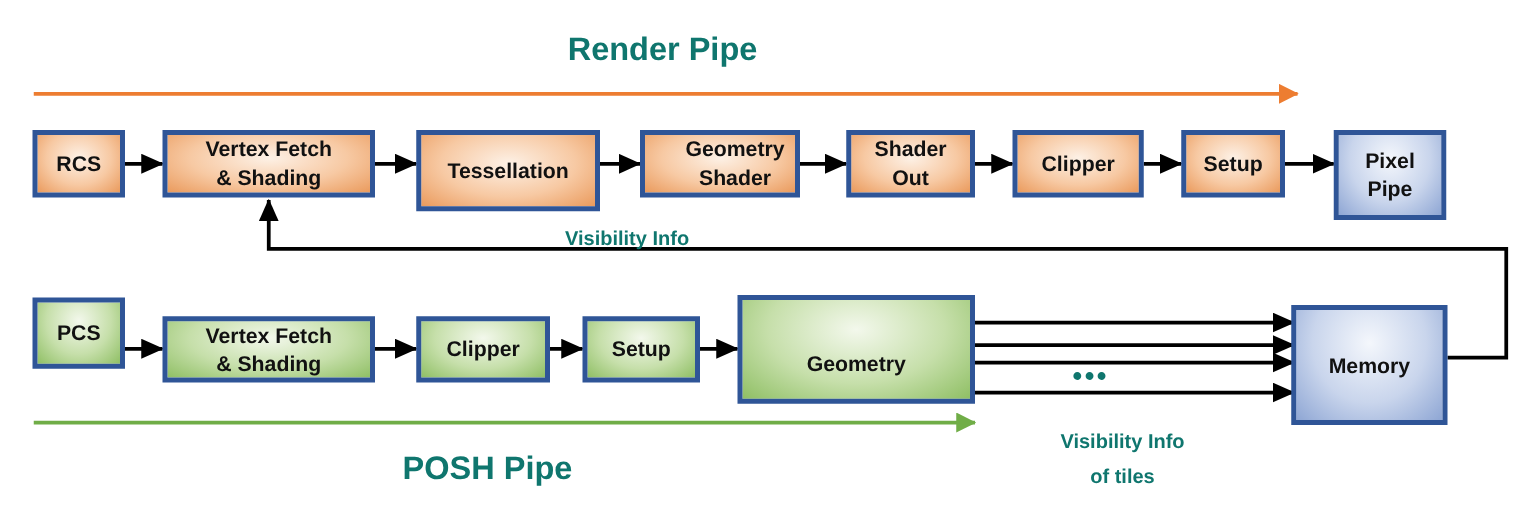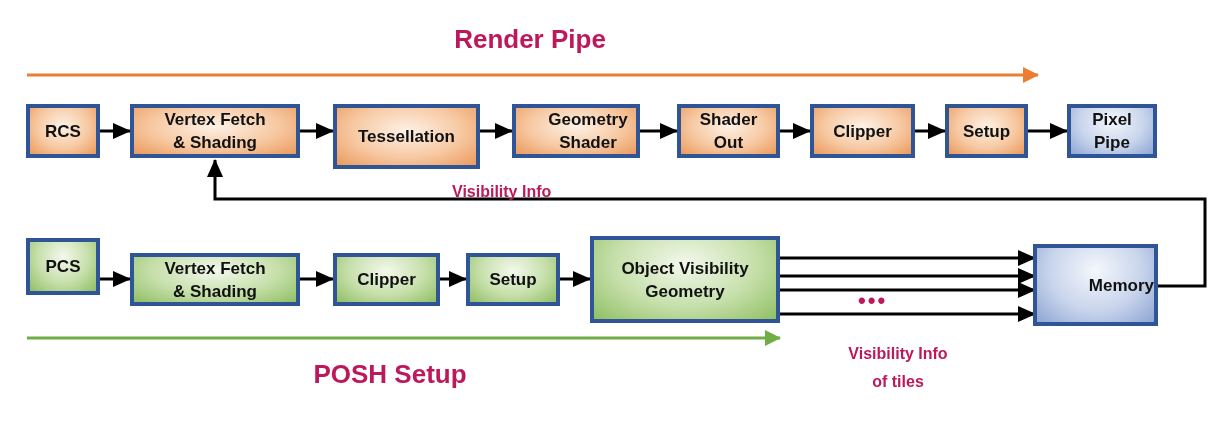--- a/index.html
+++ b/index.html
@@ -5,21 +5,21 @@
   html, body { margin:0; padding:0; background:#ffffff; }
   body { width:1231px; height:425px; position:relative; overflow:hidden;
          font-family: "Liberation Sans", "DejaVu Sans", sans-serif; }
   svg.wires { position:absolute; left:0; top:0; }
   .box { position:absolute; box-sizing:border-box; border:4px solid #2f5597;
          display:flex; align-items:center; justify-content:center; text-align:center;
          font-weight:bold; font-size:17px; line-height:23px; color:#111; }
   .orange { background: radial-gradient(ellipse at 50% 40%, #fdf1e6 0%, #f7c9a3 55%, #ea9a5c 100%); }
   .green  { background: radial-gradient(ellipse at 50% 30%, #f3f8ec 0%, #c6dfaa 55%, #8fbf64 100%); }
   .blue   { background: radial-gradient(ellipse at 50% 30%, #f4f7fc 0%, #c9d5ec 55%, #8ea6d4 100%); }
-  .lbl { position:absolute; font-weight:bold; color:#be185d; text-align:center; white-space:nowrap; }
+  .lbl { position:absolute; font-weight:bold; color:#0f766e; text-align:center; white-space:nowrap; }
   .title { font-size:26px; }
   .sub { font-size:16px; line-height:28px; }
   .dots { font-size:22px; font-weight:bold; letter-spacing:2px; }
 </style>
 </head>
 <body>
 
 <svg class="wires" width="1231" height="425">
   <defs>
     <marker id="ah" markerWidth="10" markerHeight="10" refX="9" refY="5" orient="auto" markerUnits="userSpaceOnUse">
@@ -55,21 +55,21 @@
   <line x1="440" y1="279" x2="466" y2="279" stroke="#000" stroke-width="3" marker-end="url(#ahBig)"></line>
   <line x1="560" y1="279" x2="590" y2="279" stroke="#000" stroke-width="3" marker-end="url(#ahBig)"></line>
 
   <line x1="780" y1="258" x2="1035" y2="258" stroke="#000" stroke-width="3" marker-end="url(#ahBig)"></line>
   <line x1="780" y1="276" x2="1035" y2="276" stroke="#000" stroke-width="3" marker-end="url(#ahBig)"></line>
   <line x1="780" y1="290" x2="1035" y2="290" stroke="#000" stroke-width="3" marker-end="url(#ahBig)"></line>
   <line x1="780" y1="314" x2="1035" y2="314" stroke="#000" stroke-width="3" marker-end="url(#ahBig)"></line>
 </svg>
 
 <div class="lbl title" style="left:430px; top:24px; width:200px;">Render Pipe</div>
-<div class="lbl title" style="left:290px; top:359px; width:200px;">POSH Setup</div>
+<div class="lbl title" style="left:290px; top:359px; width:200px;">POSH Pipe</div>
 
 <div class="box orange" style="left:26px; top:104px; width:74px; height:54px;">
   <div><span>RCS</span></div>
 </div>
 <div class="box orange" style="left:130px; top:104px; width:170px; height:54px;">
   <div><span>Vertex Fetch</span><br><span>&amp; Shading</span></div>
 </div>
 <div class="box orange" style="left:333px; top:104px; width:147px; height:65px;">
   <div><span>Tessellation</span></div>
 </div>
@@ -78,43 +78,43 @@
 </div>
 <div class="box orange" style="left:677px; top:104px; width:103px; height:54px;">
   <div><span>Shader</span><br><span>Out</span></div>
 </div>
 <div class="box orange" style="left:810px; top:104px; width:105px; height:54px;">
   <div><span>Clipper</span></div>
 </div>
 <div class="box orange" style="left:945px; top:104px; width:83px; height:54px;">
   <div><span>Setup</span></div>
 </div>
-<div class="box blue" style="left:1067px; top:104px; width:90px; height:54px;">
+<div class="box blue" style="left:1067px; top:104px; width:90px; height:72px;">
   <div><span>Pixel</span><br><span>Pipe</span></div>
 </div>
 
 <div class="lbl sub" style="left:452px; top:178px;">Visibility Info</div>
 
 <div class="box green" style="left:26px; top:238px; width:74px; height:57px;">
   <div><span>PCS</span></div>
 </div>
 <div class="box green" style="left:130px; top:253px; width:170px; height:53px;">
   <div><span>Vertex Fetch</span><br><span>&amp; Shading</span></div>
 </div>
 <div class="box green" style="left:333px; top:253px; width:107px; height:53px;">
   <div><span>Clipper</span></div>
 </div>
 <div class="box green" style="left:466px; top:253px; width:94px; height:53px;">
   <div><span>Setup</span></div>
 </div>
 <div class="box green" style="left:590px; top:236px; width:190px; height:87px;">
-  <div><span>Object Visibility</span><br><span>Geometry</span></div>
+  <div><br><span>Geometry</span></div>
 </div>
 
-<div class="box blue" style="left:1033px; top:244px; width:125px; height:82px;justify-content:flex-end;">
+<div class="box blue" style="left:1033px; top:244px; width:125px; height:96px;">
   <div><span>Memory</span></div>
 </div>
 
 <div class="lbl dots" style="left:858px; top:288px;">•••</div>
 
 <div class="lbl sub" style="left:818px; top:340px; width:160px;">
   <span>Visibility Info</span><br>
   <span>of tiles</span>
 </div>
 

